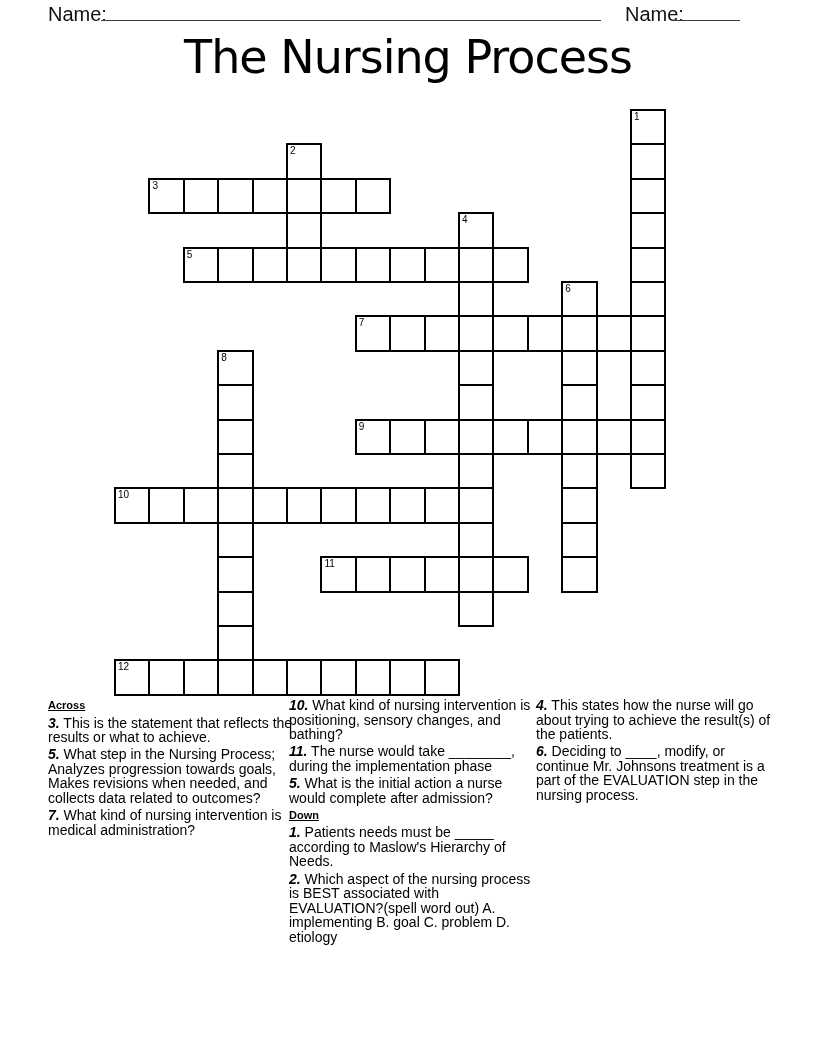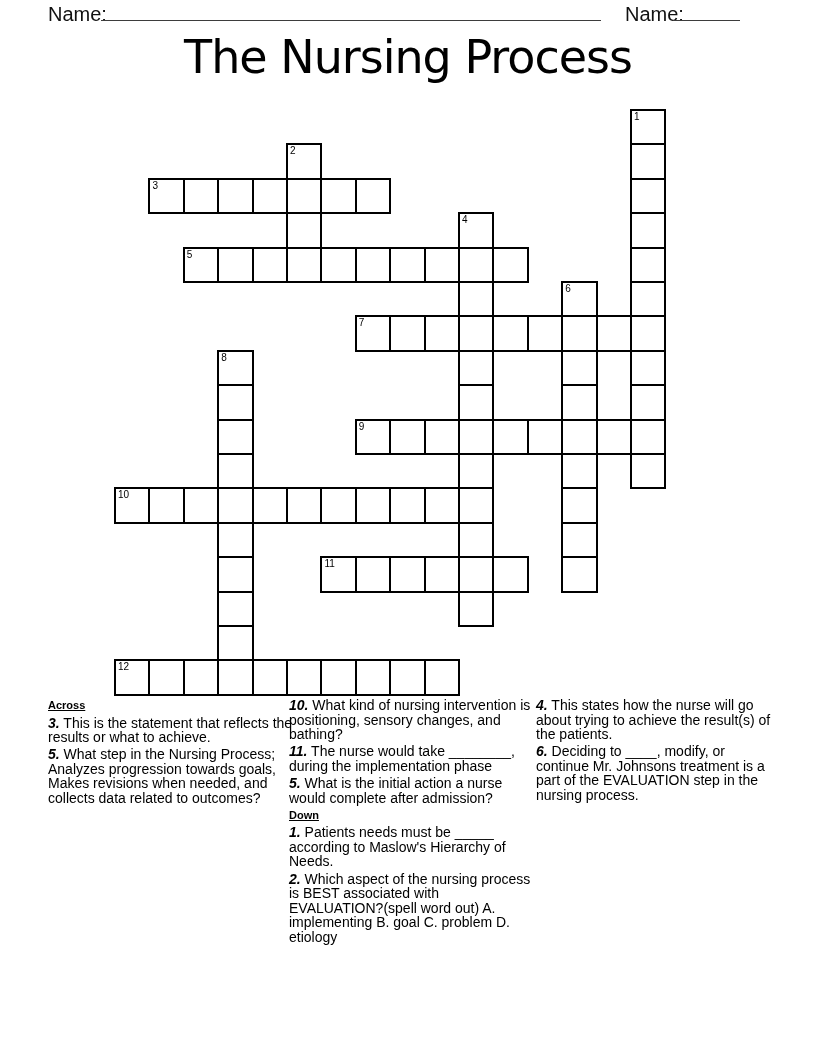--- a/index.html
+++ b/index.html
@@ -165,20 +165,21 @@
     <div class="cell" style="left: 206.4px; top: 550.4px;"></div>
     <div class="cell" style="left: 240.8px; top: 550.4px;"></div>
     <div class="cell" style="left: 275.2px; top: 550.4px;"></div>
     <div class="cell" style="left: 309.6px; top: 550.4px;"></div>
   </div>
 
 <div class="clue-col" id="clue-col-1">
   <div class="clue-heading">Across</div>
 <p class="clue"><b>3.</b> <span>This is the statement that reflects the results or what to achieve.</span></p>
     <p class="clue"><b>5.</b> <span>What step in the Nursing Process; Analyzes progression towards goals, Makes revisions when needed, and collects data related to outcomes?</span></p>
+    <p class="clue"><b>7.</b> <span>What kind of nursing intervention is medical administration?</span></p>
   </div>
 <div class="clue-col" id="clue-col-2">
   <p class="clue"><b>10.</b> <span>What kind of nursing intervention is positioning, sensory changes, and bathing?</span></p>
     <p class="clue"><b>11.</b> <span>The nurse would take ________, during the implementation phase</span></p>
     <p class="clue"><b>5.</b> <span>What is the initial action a nurse would complete after admission?</span></p>
     <div class="clue-heading" id="down-heading">Down</div>
 <p class="clue"><b>1.</b> <span>Patients needs must be _____ according to Maslow's Hierarchy of Needs.</span></p>
     <p class="clue"><b>2.</b> <span>Which aspect of the nursing process is BEST associated with EVALUATION?(spell word out) A. implementing B. goal C. problem D. etiology</span></p>
   </div>
 <div class="clue-col" id="clue-col-3">

